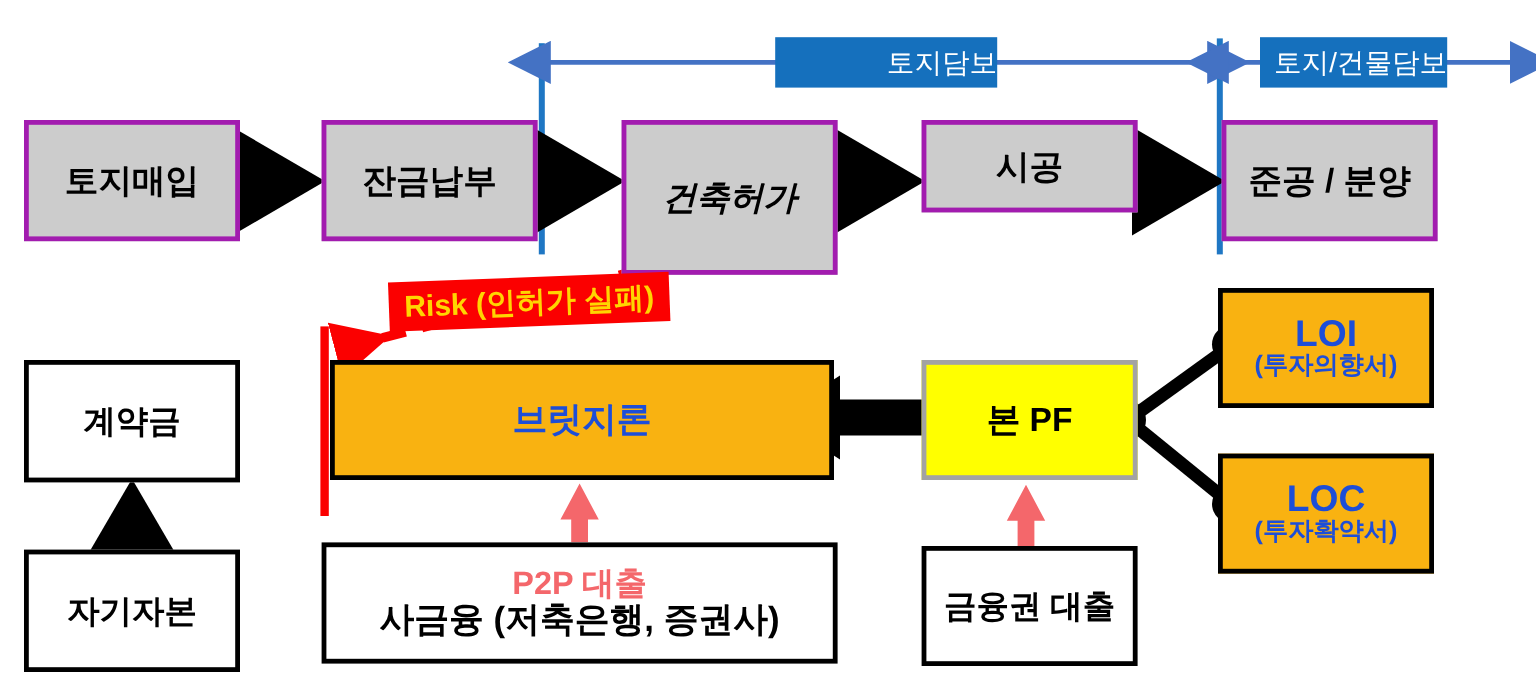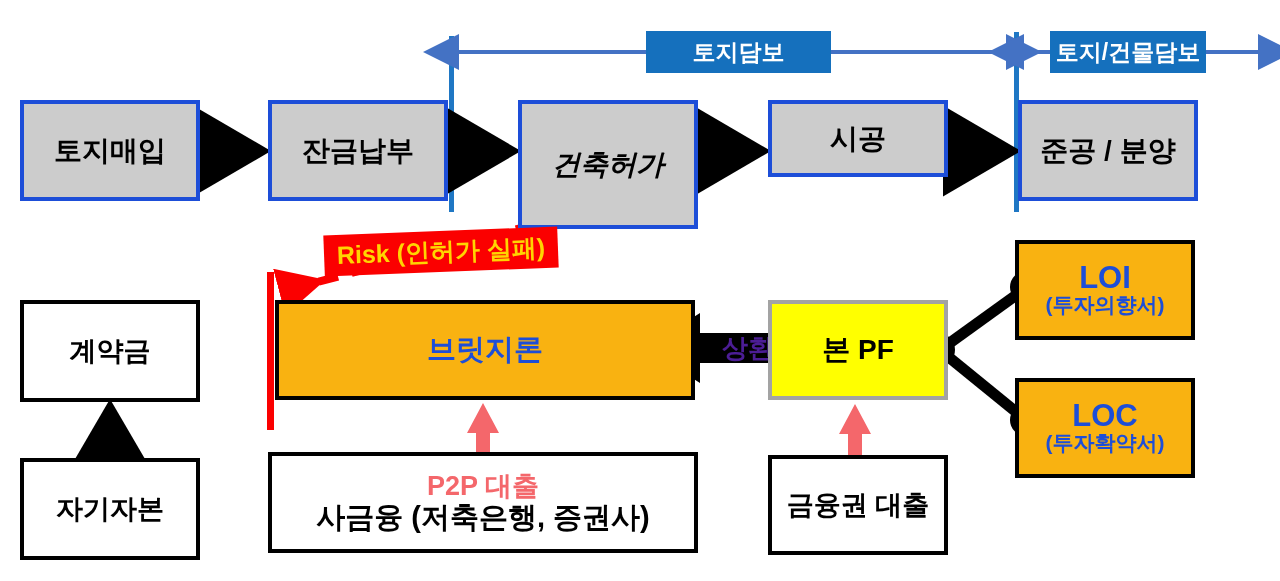--- a/index.html
+++ b/index.html
@@ -15,21 +15,21 @@
     width: 1280px;
     height: 581px;
     background: #ffffff;
     overflow: hidden;
   }
   .abs { position: absolute; box-sizing: border-box; }
 
   
   .proc-box {
     background: #cccccc;
-    border: 4px solid #1d4ed8;
+    border: 4px solid #a21caf;
     display: flex;
     align-items: center;
     justify-content: center;
     font-weight: bold;
     font-size: 28px;
     color: #000000;
     letter-spacing: 0px;
   }
   .plain-box {
     background: #ffffff;
@@ -64,25 +64,25 @@
   }
 
   
   .blue-vline {
     background: #1f77c4;
     width: 5px;
   }
   .blue-label {
     background: #1570bd;
     color: #ffffff;
-    font-weight: bold;
+    font-weight: normal;
     font-size: 23px;
     display: flex;
     align-items: center;
-    justify-content: center;
+    justify-content: flex-end;
     white-space: nowrap;
   }
 
   
   .red-vline { background: #fb0000; width: 7px; }
 
   .risk-label {
     background: #fb0000;
     color: #ffd500;
     font-weight: bold;
@@ -192,21 +192,21 @@
 
   <div class="abs orange-box" style="left:275px; top:300px; width:420px; height:100px; font-size:29px;">
     <span>브릿지론</span>
   </div>
 
   <div class="abs plain-box" style="left:268px; top:452px; width:430px; height:101px;">
     <span class="p2p-line1">P2P 대출</span>
     <span class="p2p-line2">사금융 (저축은행, 증권사)</span>
   </div>
 
-  <div class="abs" style="left:700px; top:333px; width:96px; height:30px; display:flex; align-items:center; justify-content:center; color:#4c1d95; font-weight:bold; font-size:26px;">
+  <div class="abs" style="left:700px; top:333px; width:96px; height:30px; display:flex; align-items:center; justify-content:center; color:#000000; font-weight:bold; font-size:26px;">
     <span>상환</span>
   </div>
 
   <div class="abs yellow-box" style="left:768px; top:300px; width:180px; height:100px;">
     <span>본 PF</span>
   </div>
 
   <div class="abs plain-box" style="left:768px; top:455px; width:180px; height:100px; font-size:27px;align-items:center;">
     <span>금융권 대출</span>
   </div>

